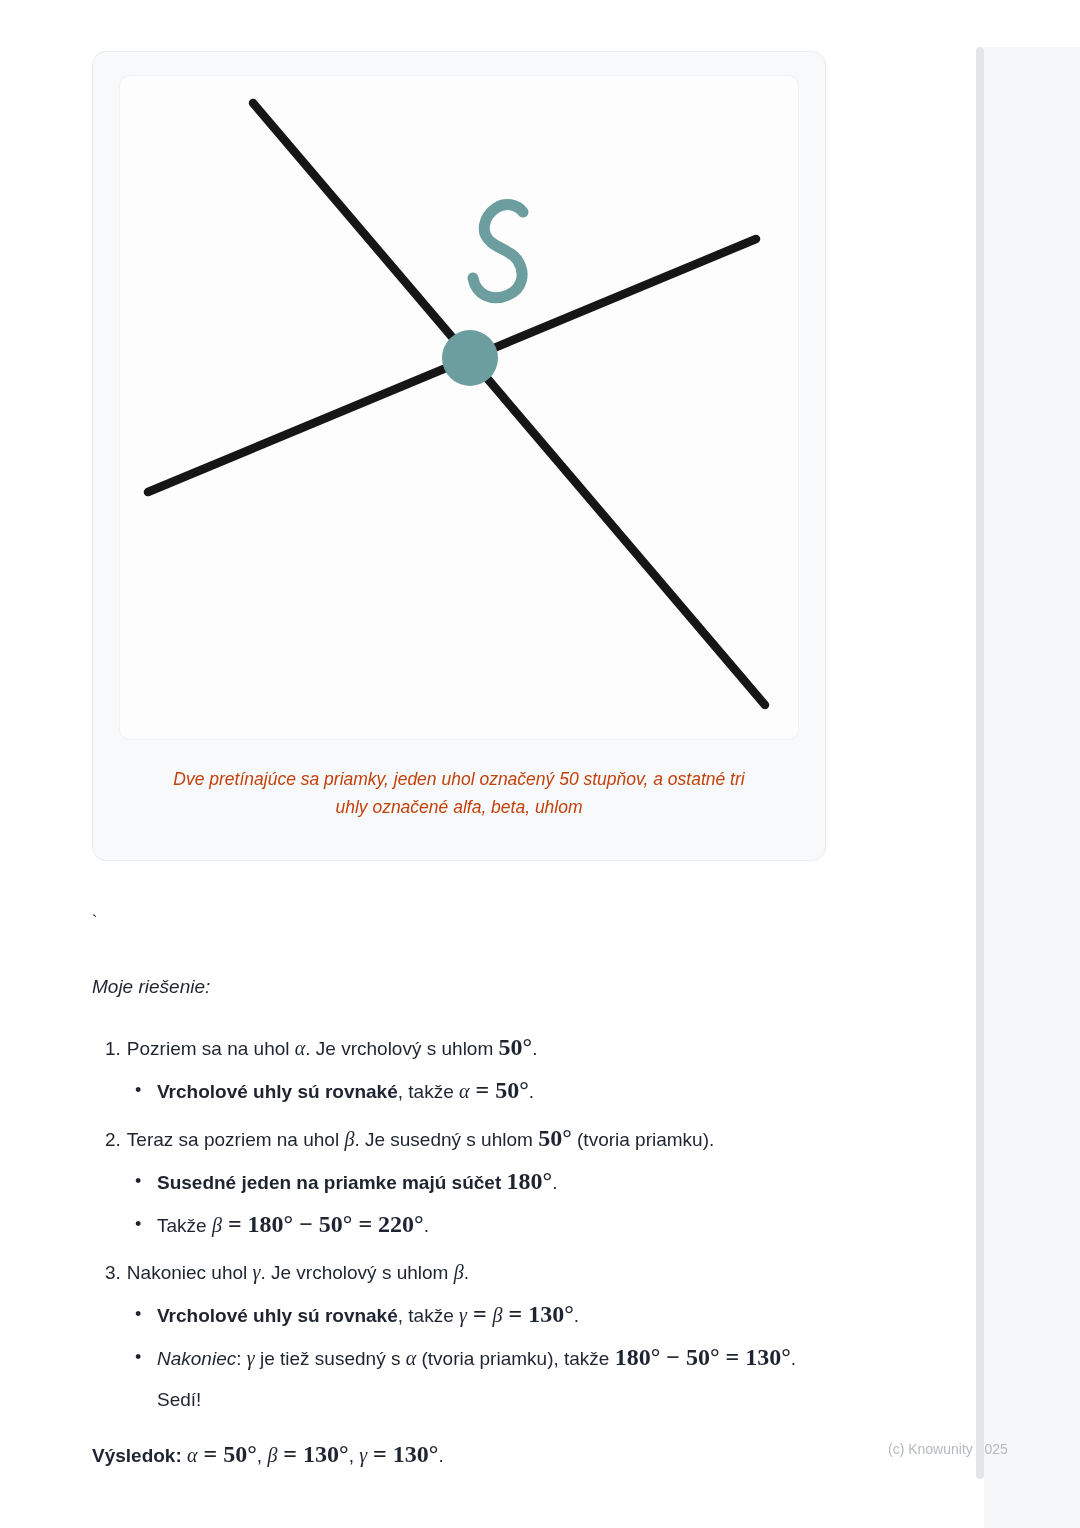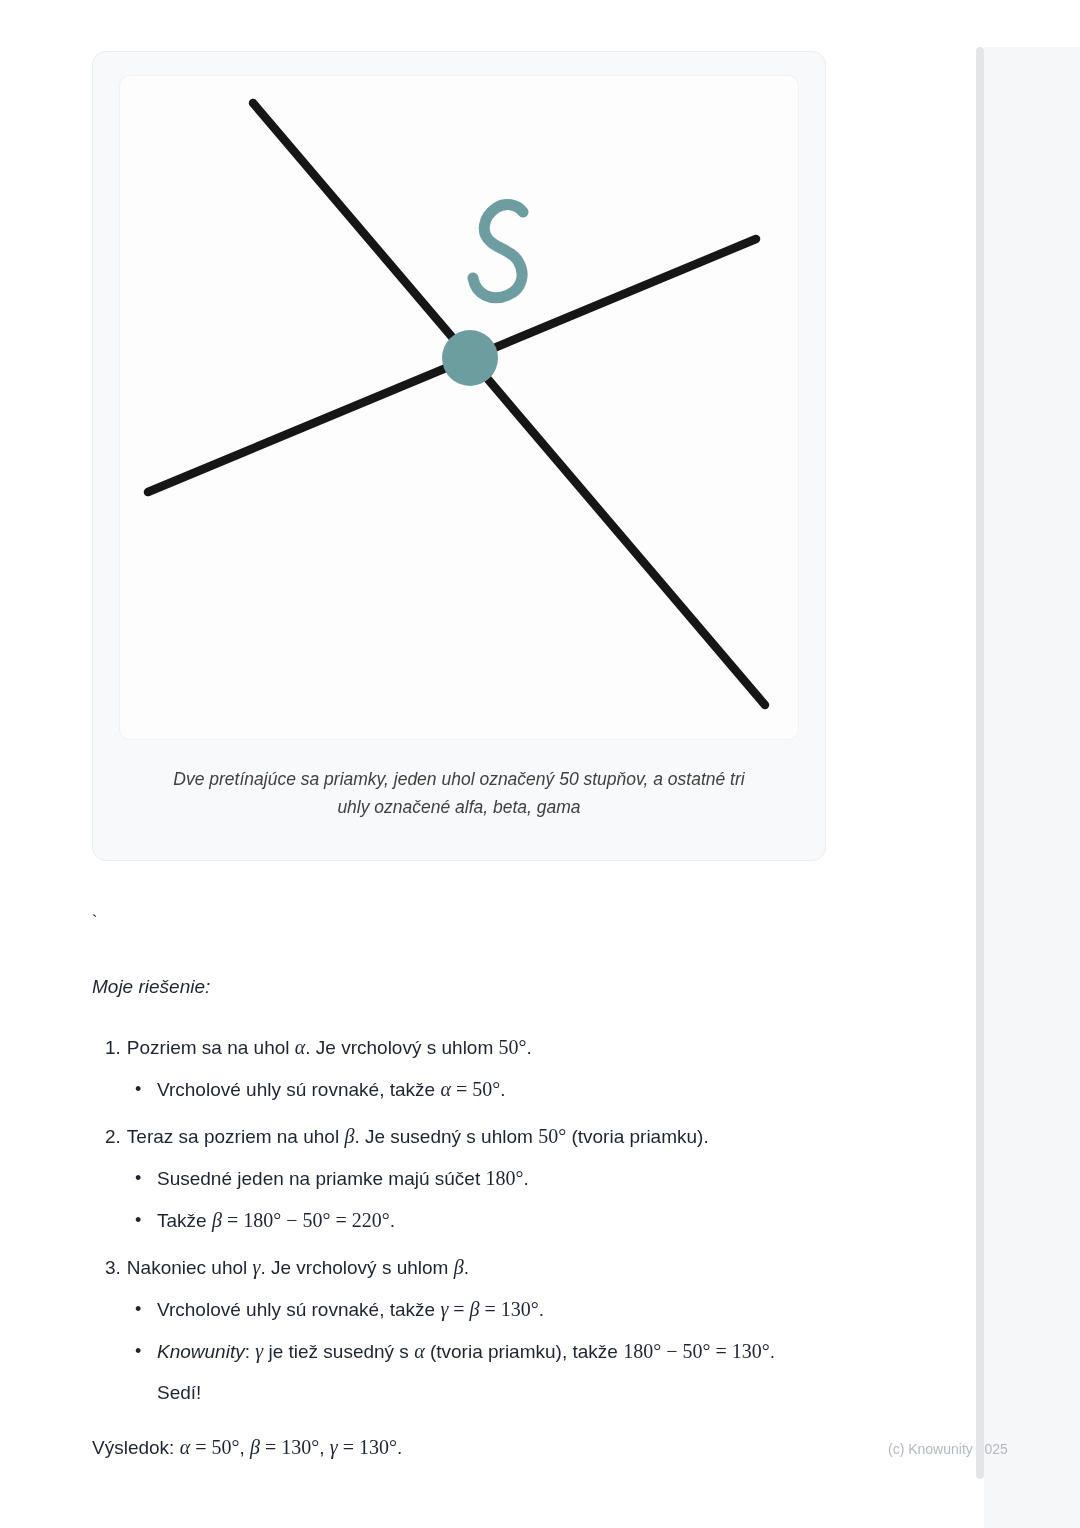--- a/index.html
+++ b/index.html
@@ -19,40 +19,40 @@
   }
   .panel{
     margin:0 auto;width:678px;height:663px;background:#fdfdfe;border-radius:10px;
     box-shadow:0 0 0 1px #f1f2f4;position:relative;
   }
   .panel svg{display:block;width:678px;height:663px;}
   .sr{position:absolute;width:1px;height:1px;overflow:hidden;clip:rect(0 0 0 0);white-space:nowrap;}
 
   .caption{
     margin:26px auto 0;width:690px;text-align:center;
-    font-style:italic;color:#404040;font-size:17.5px;line-height:28px;
+    font-style:italic;color:#c2410c;font-size:17.5px;line-height:28px;
   }
   .caption span{display:block;}
 
   .stray{margin-top:52px;padding-left:0px;font-size:16px;line-height:18px;color:#1e2430;}
   .heading{margin-top:42px;font-style:italic;font-size:19px;line-height:28px;}
 
   .steps{margin-top:32px;}
   .step{margin-top:18px;}
   .step:first-child{margin-top:0;}
   .step-head{padding-left:13px;font-size:19px;line-height:29px;}
   .step-num{margin-right:6px;}
   .bullet{display:flex;margin-top:13px;padding-left:43px;font-size:19px;line-height:29px;}
   .bullet .dot{width:22px;flex:none;font-size:18px;}
   .bullet-body{flex:1;}
   .bullet-line2{margin-top:12px;}
 
-  .seg-b{font-weight:400;}
+  .seg-b{font-weight:700;}
   .seg-it{font-style:italic;}
-  .seg-m{font-family:"Liberation Serif",serif;font-size:20px;}
+  .seg-m{font-family:"Liberation Serif",serif;font-size:24px;font-weight:bold;}
   .seg-mi{font-family:"Liberation Serif",serif;font-style:italic;font-size:20px;}
 
   .result{margin-top:26px;font-size:19px;line-height:29px;}
 
   .footer-copy{
     position:absolute;left:888px;top:1441px;z-index:2;
     font-size:14px;color:#b4b9bf;white-space:nowrap;
   }
 </style>
 </head>
@@ -68,21 +68,21 @@
       <span class="sr">S</span>
       <svg viewBox="0 0 678 663">
         <line x1="133" y1="27" x2="645" y2="629" stroke="#161616" stroke-width="8.5" stroke-linecap="round"></line>
         <line x1="28" y1="416" x2="636" y2="163" stroke="#161616" stroke-width="8.5" stroke-linecap="round"></line>
         <circle cx="350" cy="282" r="28" fill="#6d9e9f"></circle>
         <path d="M 403 136 C 397 128 385 126 376 132 C 363 141 360 157 371 166 C 379 173 392 175 398 185 C 406 198 402 213 388 219 C 372 226 356 219 353 202" fill="none" stroke="#6d9e9f" stroke-width="11" stroke-linecap="round" stroke-linejoin="round"></path>
       </svg>
     </div>
     <p class="caption">
       <span>Dve pretínajúce sa priamky, jeden uhol označený 50 stupňov, a ostatné tri</span>
-      <span>uhly označené alfa, beta, gama</span>
+      <span>uhly označené alfa, beta, uhlom</span>
     </p>
   </div>
 
   <div class="stray">`</div>
 
   <p class="heading">Moje riešenie:</p>
 
   <div class="steps">
 
     <div class="step">
@@ -121,21 +121,21 @@
       </div>
       <div class="bullet">
         <span class="dot">•</span>
         <div class="bullet-body">
           <span class="seg-b">Vrcholové uhly sú rovnaké</span><span>, takže </span><span class="seg-mi">γ</span><span class="seg-m"> = </span><span class="seg-mi">β</span><span class="seg-m"> = 130°</span><span>.</span>
         </div>
       </div>
       <div class="bullet">
         <span class="dot">•</span>
         <div class="bullet-body">
-          <span class="seg-it">Knowunity</span><span>: </span><span class="seg-mi">γ</span><span> je tiež susedný s </span><span class="seg-mi">α</span><span> (tvoria priamku), takže </span><span class="seg-m">180° − 50° = 130°</span><span>.</span>
+          <span class="seg-it">Nakoniec</span><span>: </span><span class="seg-mi">γ</span><span> je tiež susedný s </span><span class="seg-mi">α</span><span> (tvoria priamku), takže </span><span class="seg-m">180° − 50° = 130°</span><span>.</span>
           <div class="bullet-line2">Sedí!</div>
         </div>
       </div>
     </div>
 
   </div>
 
   <p class="result">
     <span class="seg-b">Výsledok: </span><span class="seg-mi">α</span><span class="seg-m"> = 50°</span><span>, </span><span class="seg-mi">β</span><span class="seg-m"> = 130°</span><span>, </span><span class="seg-mi">γ</span><span class="seg-m"> = 130°</span><span>.</span>
   </p>

